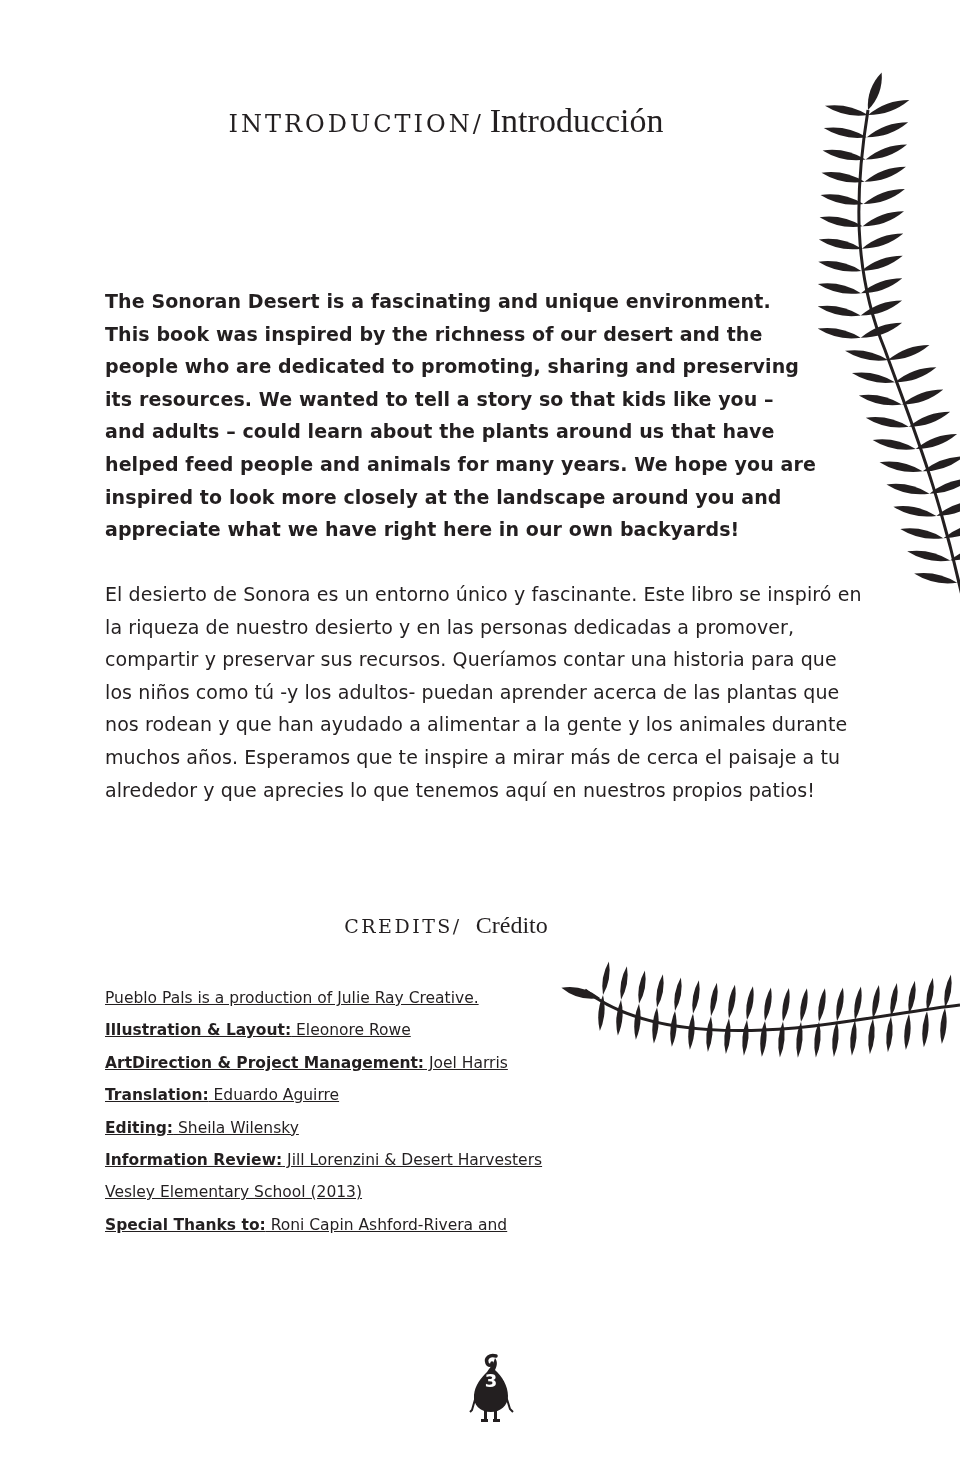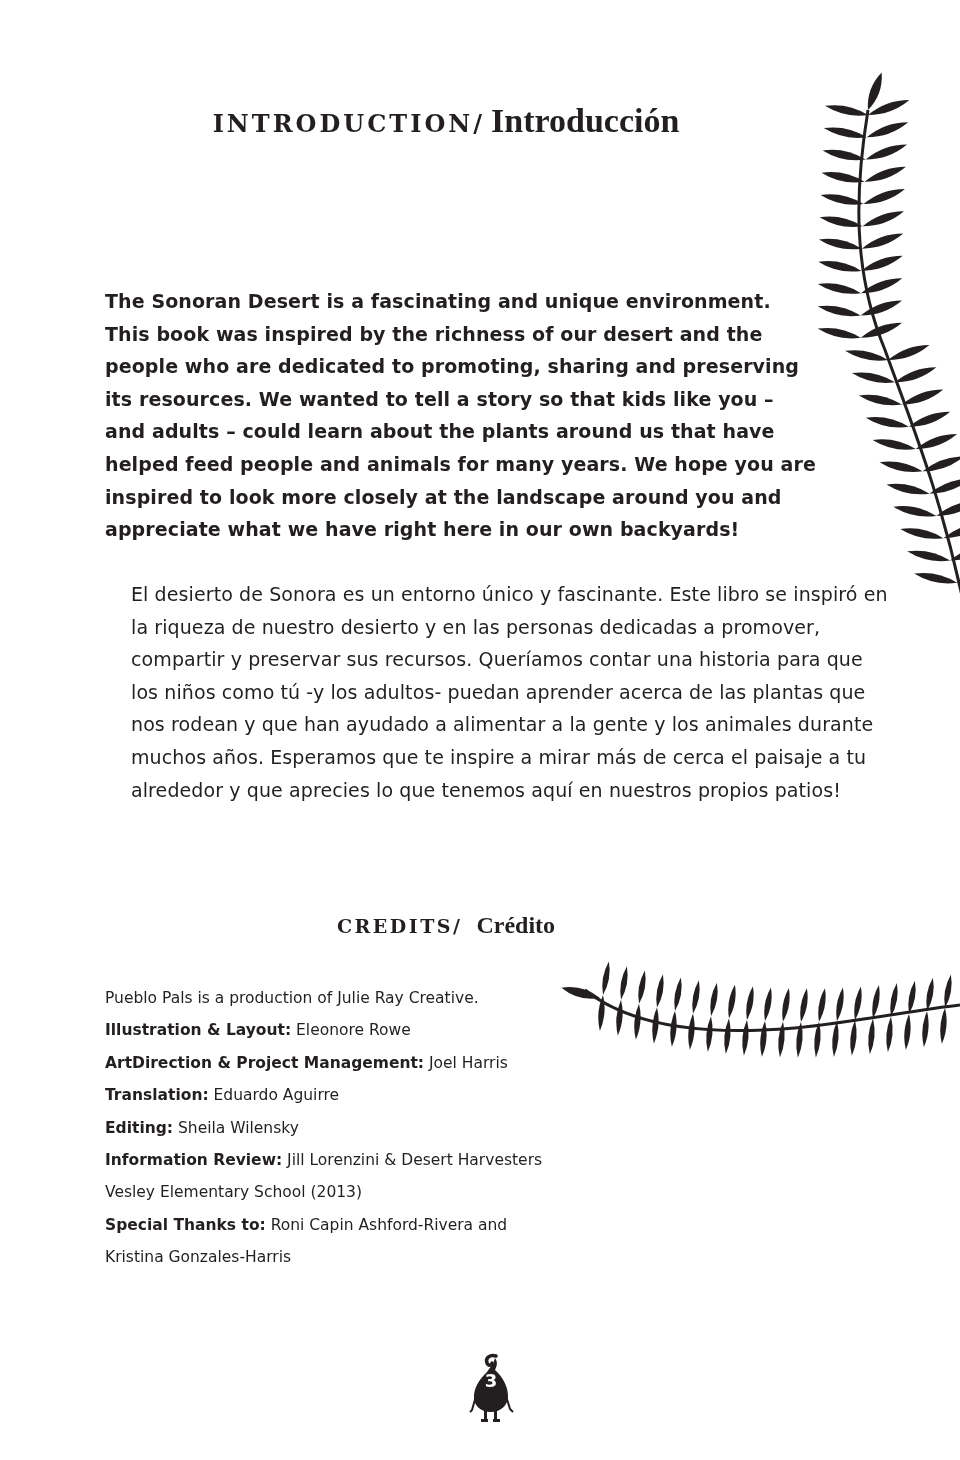--- a/index.html
+++ b/index.html
@@ -1,30 +1,30 @@
 <!DOCTYPE html>
 <html><head>
   <meta charset="utf-8">
   <style>
     html, body { margin: 0; padding: 0; background: #ffffff; }
     body { width: 960px; height: 1460px; position: relative; overflow: hidden; color: #231f20; }
-    .heading { position: absolute; left: 0; width: 892px; text-align: center; white-space: nowrap; font-weight: bold; }
+    .heading { position: absolute; left: 0; width: 892px; text-align: center; white-space: nowrap; }
     .heading .en { font-family: "DejaVu Serif", serif; letter-spacing: 3px; text-transform: uppercase; }
     .heading .es { font-family: "Liberation Serif", serif; }
     #intro-heading { top: 102px; }
     #intro-heading .en { font-size: 24px; }
     #intro-heading .es { font-size: 34px; margin-left: 6px; }
     #credits-heading { top: 912px; }
     #credits-heading .en { font-size: 19px; letter-spacing: 2.5px; }
     #credits-heading .es { font-size: 24px; margin-left: 14px; }
     .para { position: absolute; left: 105px; margin: 0; font-family: "DejaVu Sans", sans-serif; font-size: 19px; line-height: 32.6px; letter-spacing: 0.1px; }
     #intro-en { top: 285px; width: 715px; font-weight: bold; }
-    #intro-es { top: 578px; width: 760px; margin-left: 26px; }
+    #intro-es { top: 578px; width: 760px; }
     .credits { position: absolute; left: 105px; top: 982px; width: 470px; font-family: "DejaVu Sans", sans-serif; font-size: 15.5px; line-height: 32.4px; }
-    .credits div { white-space: nowrap; }
+    .credits div { white-space: nowrap; text-decoration: underline; }
     .credits b { font-weight: bold; }
     .fern-top { position: absolute; left: 790px; top: 70px; width: 170px; height: 540px; }
     .fern-bottom { position: absolute; left: 555px; top: 960px; width: 405px; height: 120px; }
     .page-num { position: absolute; left: 468px; top: 1352px; width: 50px; height: 72px; }
     .page-num-text { position: absolute; left: 0; top: 18px; width: 46px; text-align: center; color: #fff; font-family: "DejaVu Sans", sans-serif; font-weight: bold; font-size: 18px; }
   </style>
 </head>
 <body>
 
 <svg class="fern-top" viewBox="0 0 170 540" id="fern-top">
@@ -134,21 +134,20 @@
 
 <div class="credits">
   <div>Pueblo Pals is a production of Julie Ray Creative.</div>
   <div><b>Illustration &amp; Layout:</b><span> Eleonore Rowe</span></div>
   <div><b>ArtDirection &amp; Project Management:</b><span> Joel Harris</span></div>
   <div><b>Translation:</b><span> Eduardo Aguirre</span></div>
   <div><b>Editing:</b><span> Sheila Wilensky</span></div>
   <div><b>Information Review:</b><span> Jill Lorenzini &amp; Desert Harvesters</span></div>
   <div><b></b><span>Vesley Elementary School (2013)</span></div>
   <div><b>Special Thanks to:</b><span> Roni Capin Ashford-Rivera and</span></div>
-  <div><b></b><span>Kristina Gonzales-Harris</span></div>
 </div>
 
 <div class="page-num">
   <svg width="50" height="72" viewBox="0 0 50 72">
     <path d="M28 4 C22 2 17 6 19 11 C20 14 24 14 24 11" fill="none" stroke="#231f20" stroke-width="3.5" stroke-linecap="round"></path>
     <path d="M27 6 C30 10 29 14 27 18 C34 24 40 34 40 44 C40 54 32 60 23 60 C12 60 5 53 6 43 C7 33 13 26 19 20 C21 17 23 14 25 12 Z" fill="#231f20"></path>
     <path d="M8 44 L4 58 L2 60" fill="none" stroke="#231f20" stroke-width="2"></path>
     <path d="M38 44 L42 57 L45 60" fill="none" stroke="#231f20" stroke-width="2"></path>
     <rect x="16" y="58" width="3" height="11" fill="#231f20"></rect>
     <rect x="26" y="58" width="3" height="11" fill="#231f20"></rect>

